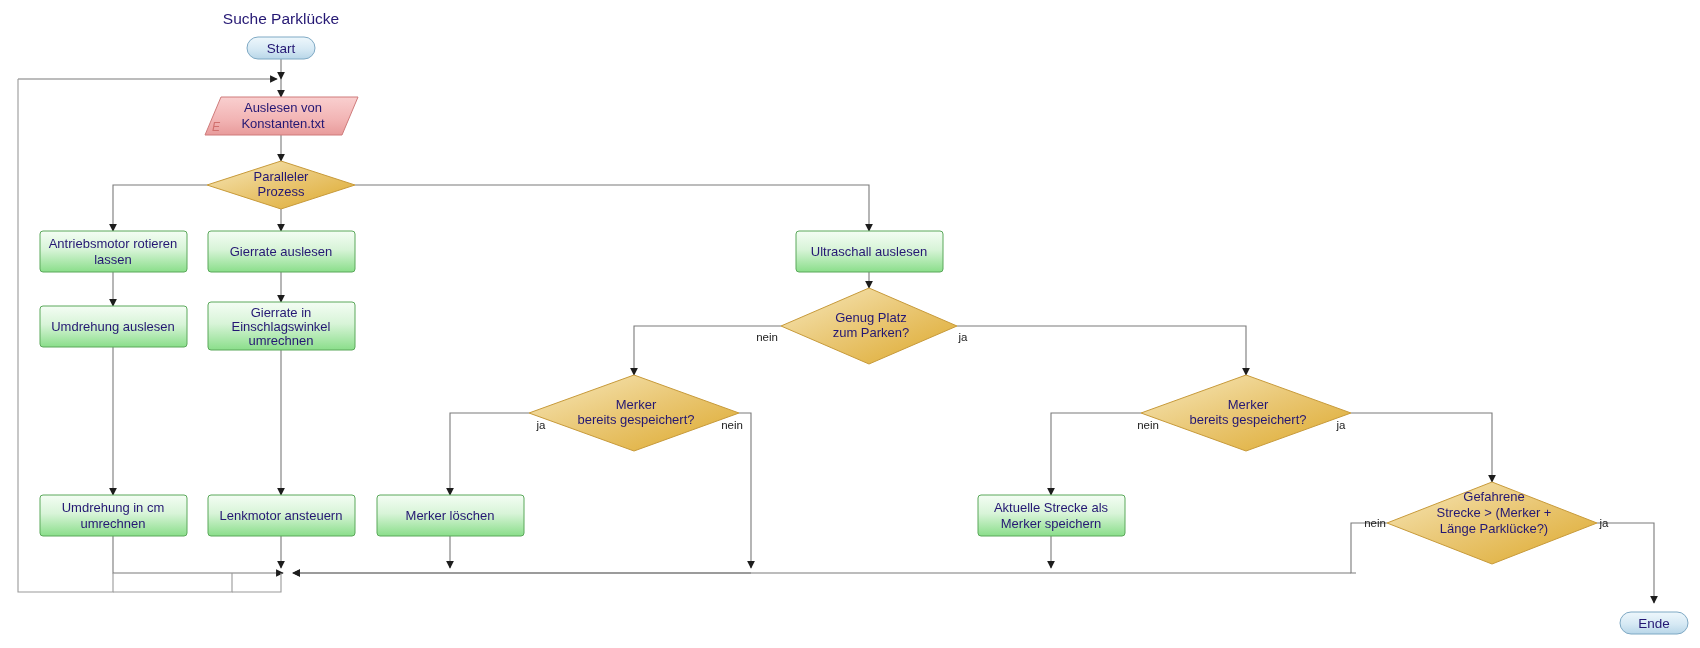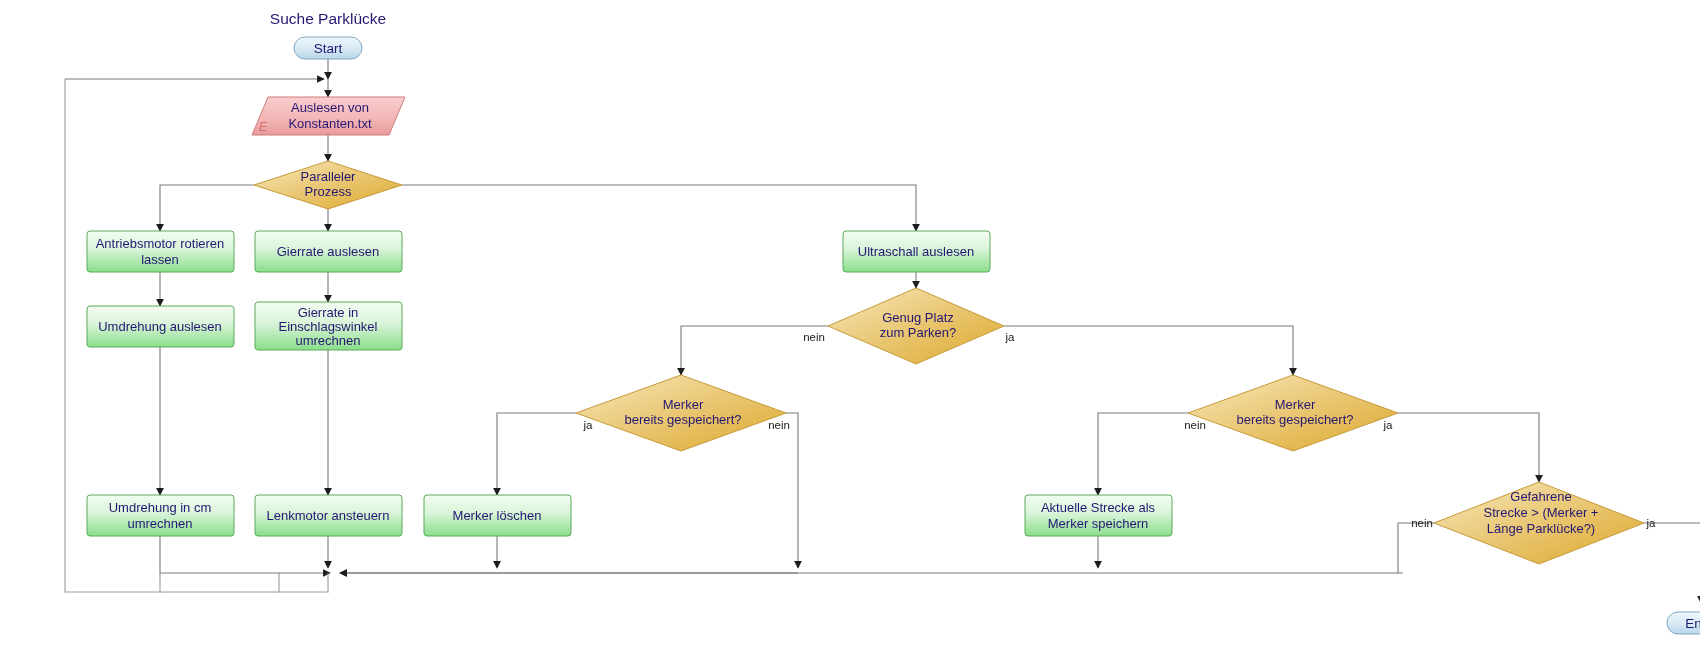--- a/index.html
+++ b/index.html
@@ -10,21 +10,20 @@
   body {
     width: 1700px;
     height: 648px;
     font-family: "Liberation Sans", sans-serif;
     overflow: hidden;
   }
   #canvas {
     position: relative;
     width: 1646px;
     height: 648px;
-    margin-left: 47px;
   }
   svg#diagram {
     position: absolute;
     left: 0;
     top: 0;
     width: 1700px;
     height: 648px;
   }
   .node-label {
     fill: #241773;

